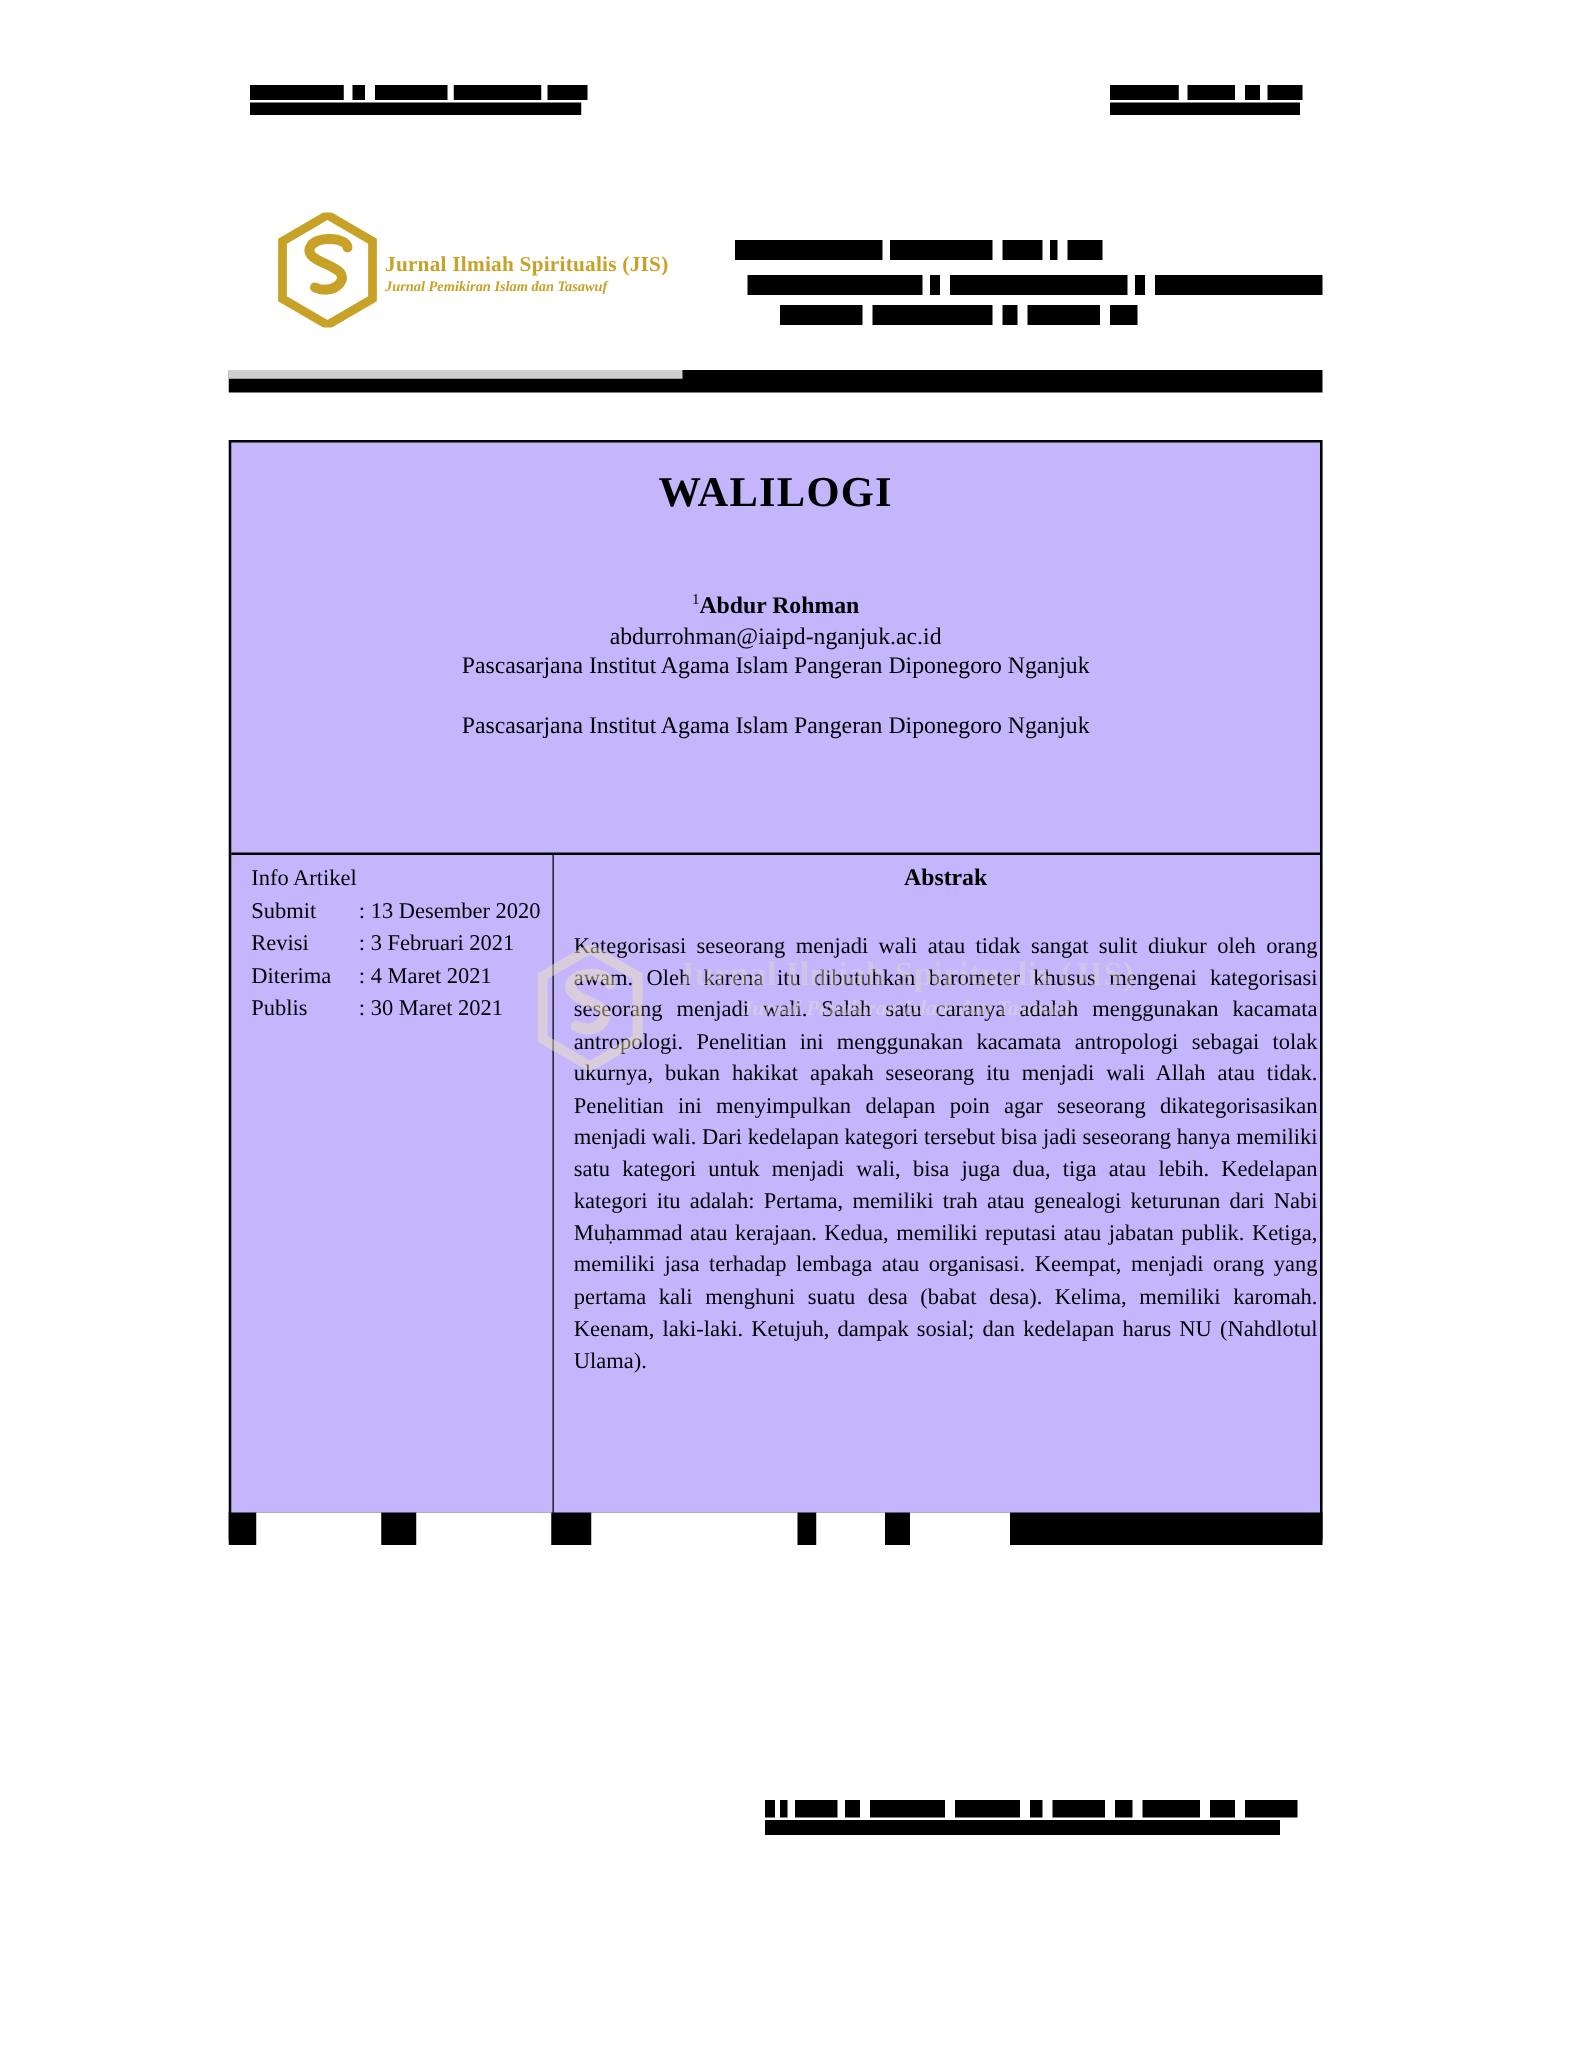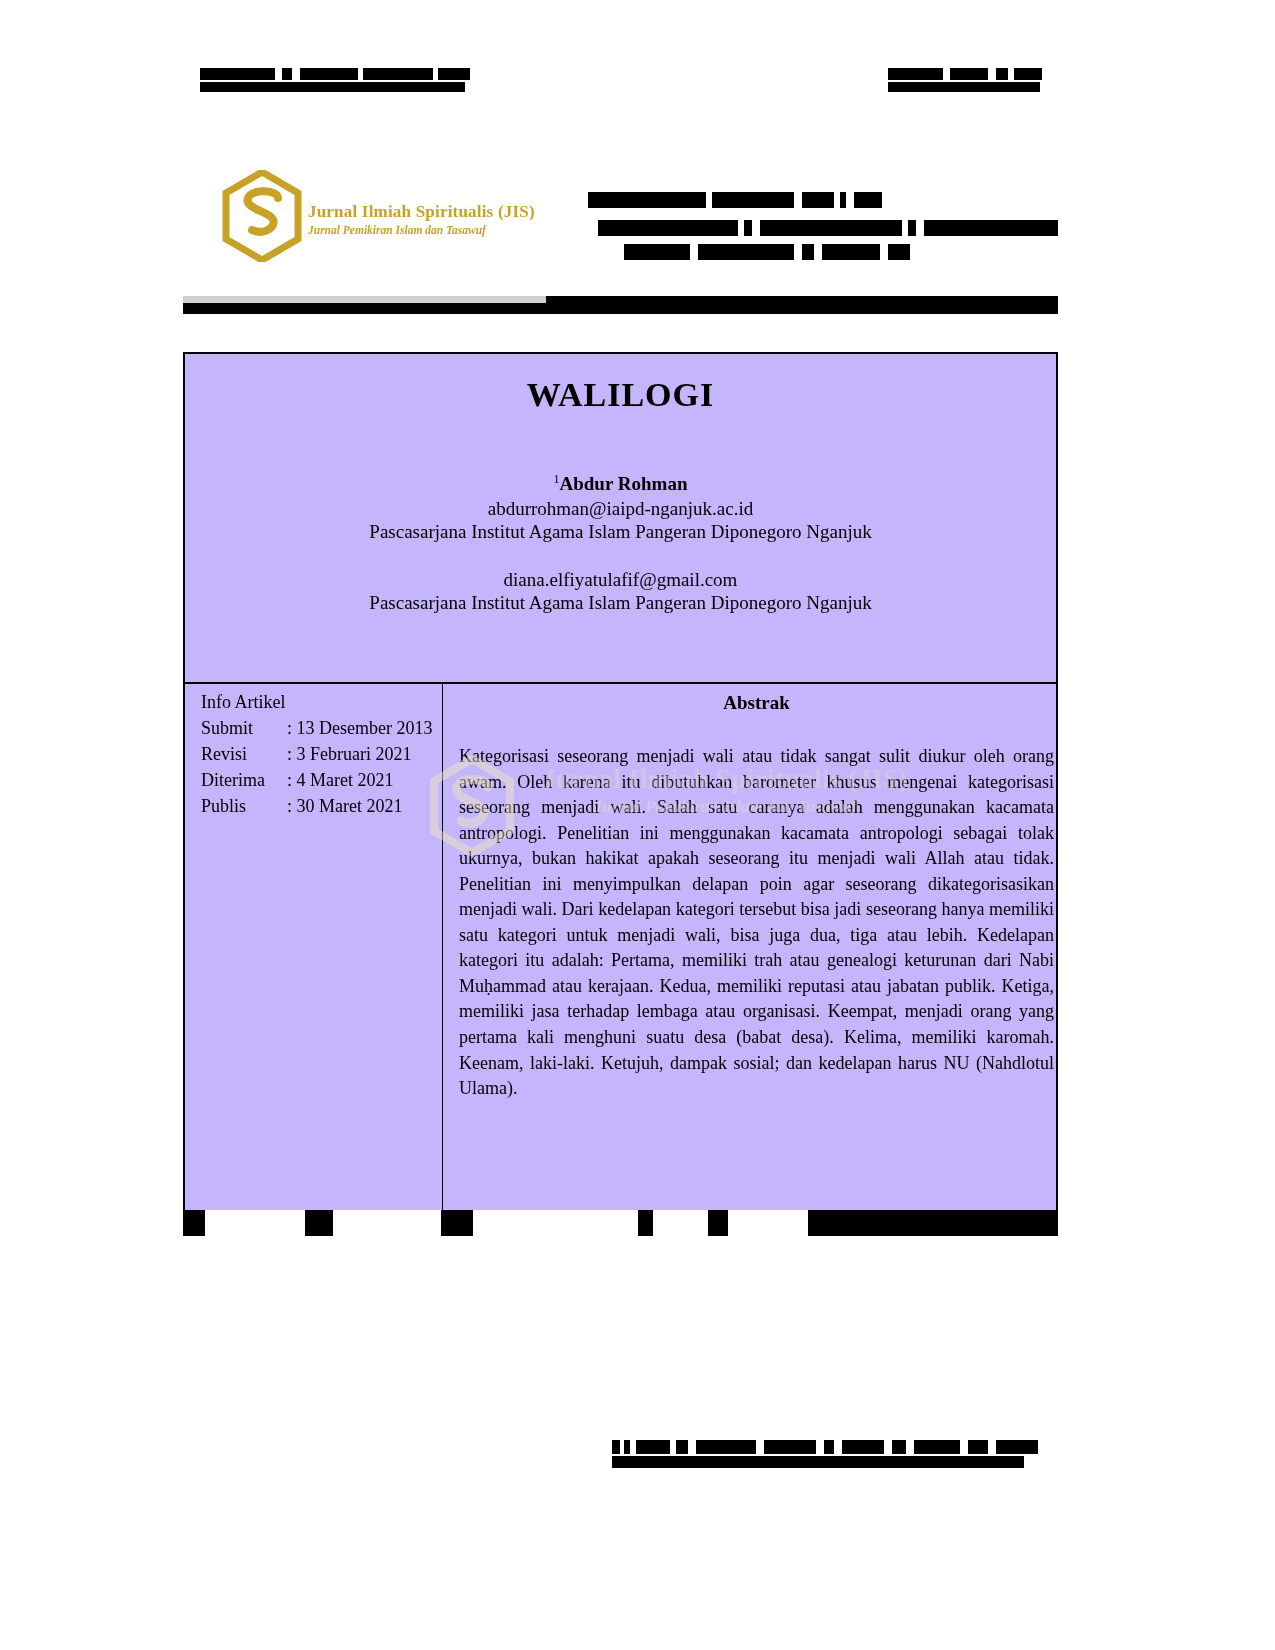--- a/index.html
+++ b/index.html
@@ -261,29 +261,28 @@
 
   <div id="paper-title">WALILOGI</div>
 
   <div id="author-1-block" class="author-block">
     <div class="author-name"><sup>1</sup><span>Abdur Rohman</span></div>
     <div class="author-email">abdurrohman@iaipd-nganjuk.ac.id</div>
     <div class="author-affil">Pascasarjana Institut Agama Islam Pangeran Diponegoro Nganjuk</div>
   </div>
 
   <div id="author-2-block" class="author-block">
-    <div class="author-email">diana.elfiyatulafif@gmail.com</div>
     <div class="author-affil">Pascasarjana Institut Agama Islam Pangeran Diponegoro Nganjuk</div>
   </div>
 
   <div id="info-abstract">
     <div id="info-col">
       <div id="info-title">Info Artikel</div>
       <div class="info-row">
-        <span class="info-label">Submit</span><span>: 13 Desember 2013</span>
+        <span class="info-label">Submit</span><span>: 13 Desember 2020</span>
       </div>
       <div class="info-row">
         <span class="info-label">Revisi</span><span>: 3 Februari 2021</span>
       </div>
       <div class="info-row">
         <span class="info-label">Diterima</span><span>: 4 Maret 2021</span>
       </div>
       <div class="info-row">
         <span class="info-label">Publis</span><span>: 30 Maret 2021</span>
       </div>

